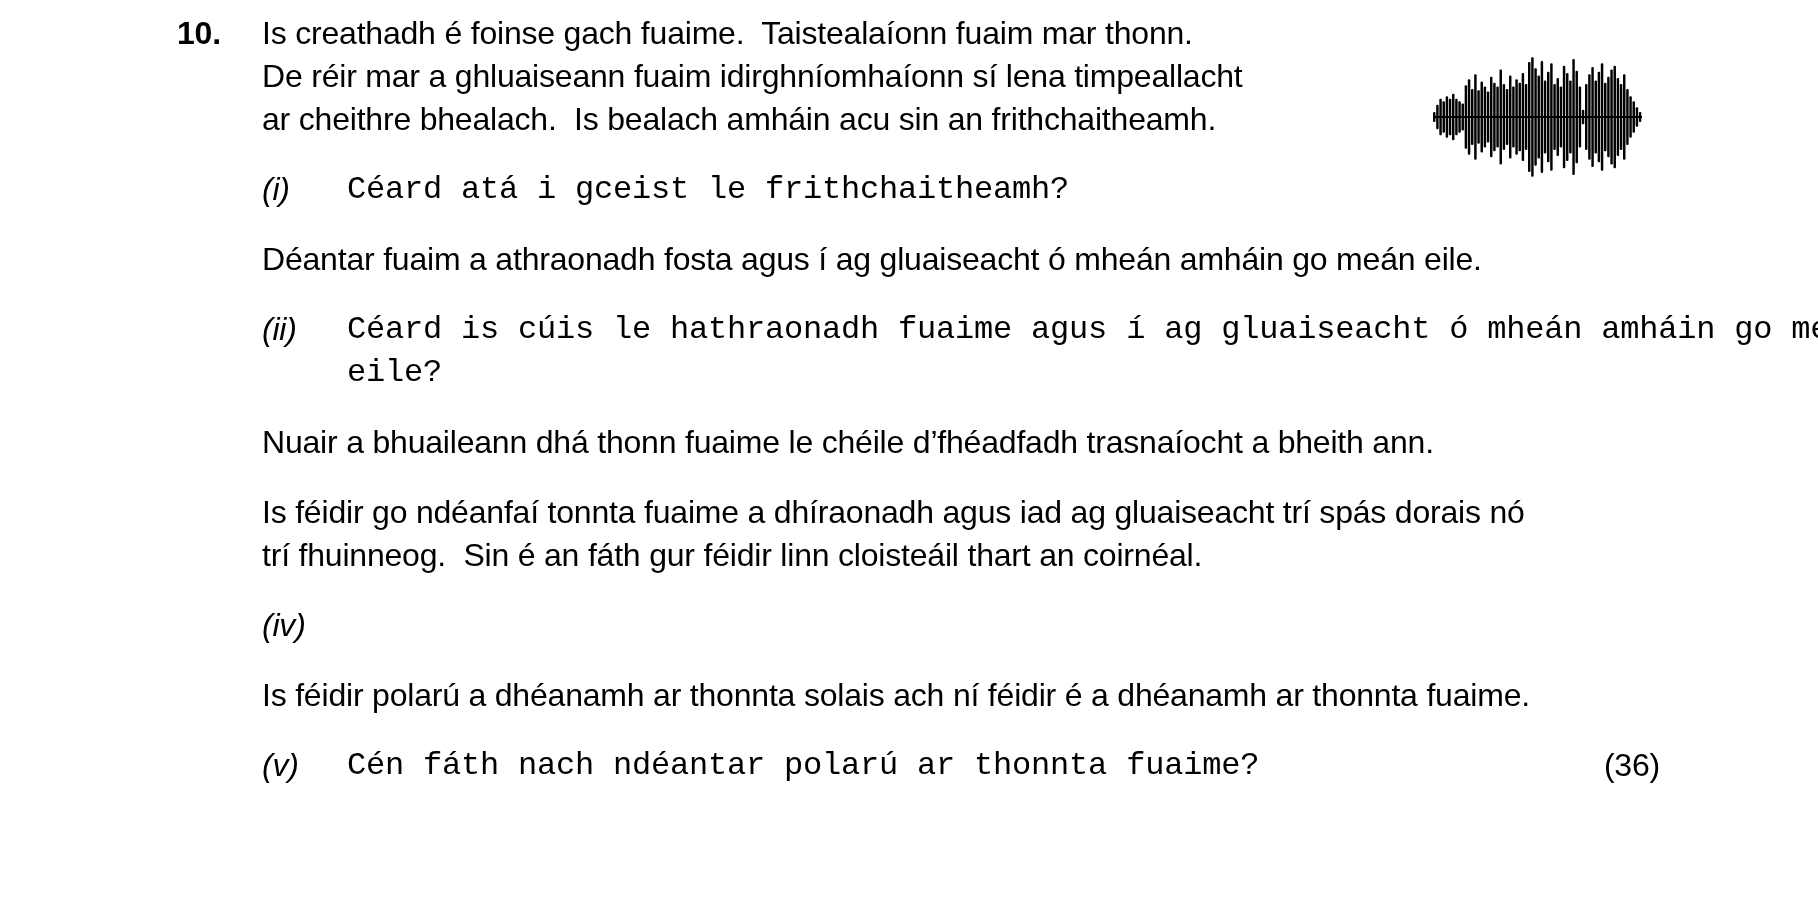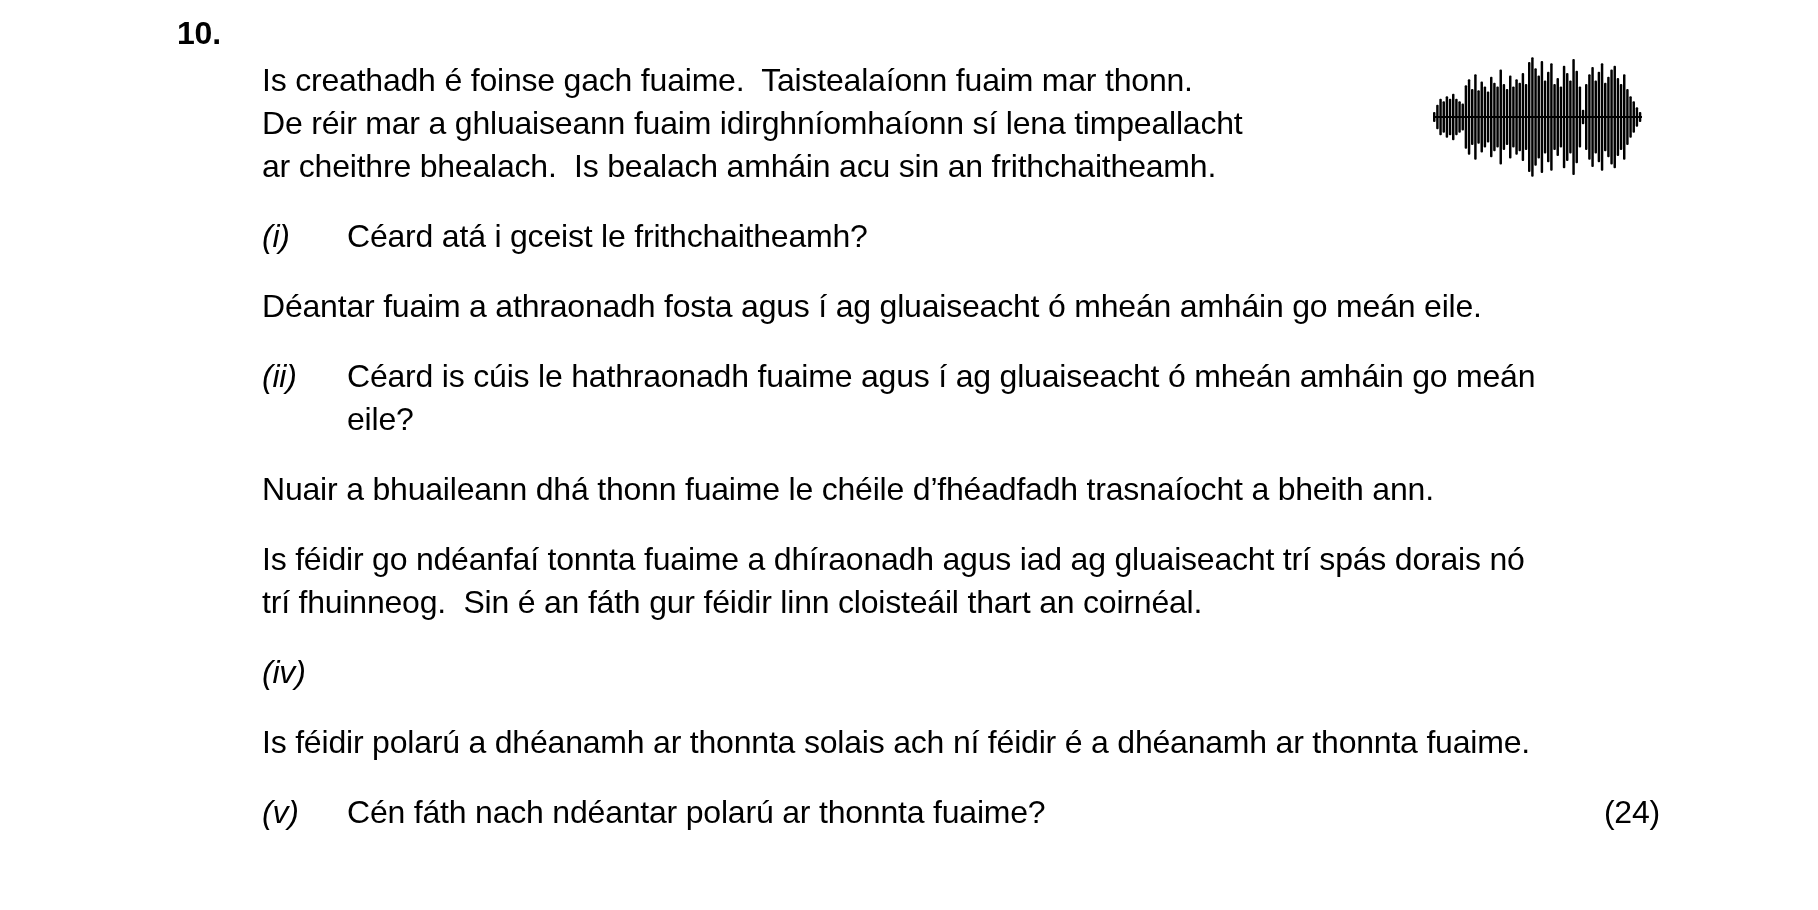--- a/index.html
+++ b/index.html
@@ -28,21 +28,20 @@
     top: 12px;
     font-weight: bold;
     line-height: 43px;
     white-space: pre;
   }
   .content {
     position: absolute;
     left: 262px;
     top: 12px;
     width: 1398px;
-    margin-top: 47px;
   }
   .block {
     margin-top: 27px;
     line-height: 43px;
   }
   .block:first-child {
     margin-top: 0;
   }
   .text-block {
     white-space: pre;
@@ -52,20 +51,21 @@
     align-items: flex-start;
   }
   .part-label {
     flex: 0 0 85px;
     width: 85px;
     font-style: italic;
     white-space: pre;
   }
   .part-text {
     white-space: pre;
+    font-family: Liberation Mono, monospace;
   }
   .marks {
     margin-left: auto;
     white-space: pre;
     text-align: right;
   }
   .waveform {
     position: absolute;
     left: 1433px;
     top: 56px;
@@ -184,17 +184,17 @@
 
     <div class="block part-row">
       <span class="part-label">(iv)</span>
     </div>
 
     <div class="block text-block">Is féidir polarú a dhéanamh ar thonnta solais ach ní féidir é a dhéanamh ar thonnta fuaime.</div>
 
     <div class="block part-row">
       <span class="part-label">(v)</span>
       <span class="part-text">Cén fáth nach ndéantar polarú ar thonnta fuaime?</span>
-      <span class="marks">(24)</span>
+      <span class="marks">(36)</span>
     </div>
 
   </div>
 </div>
 
 </body></html>

